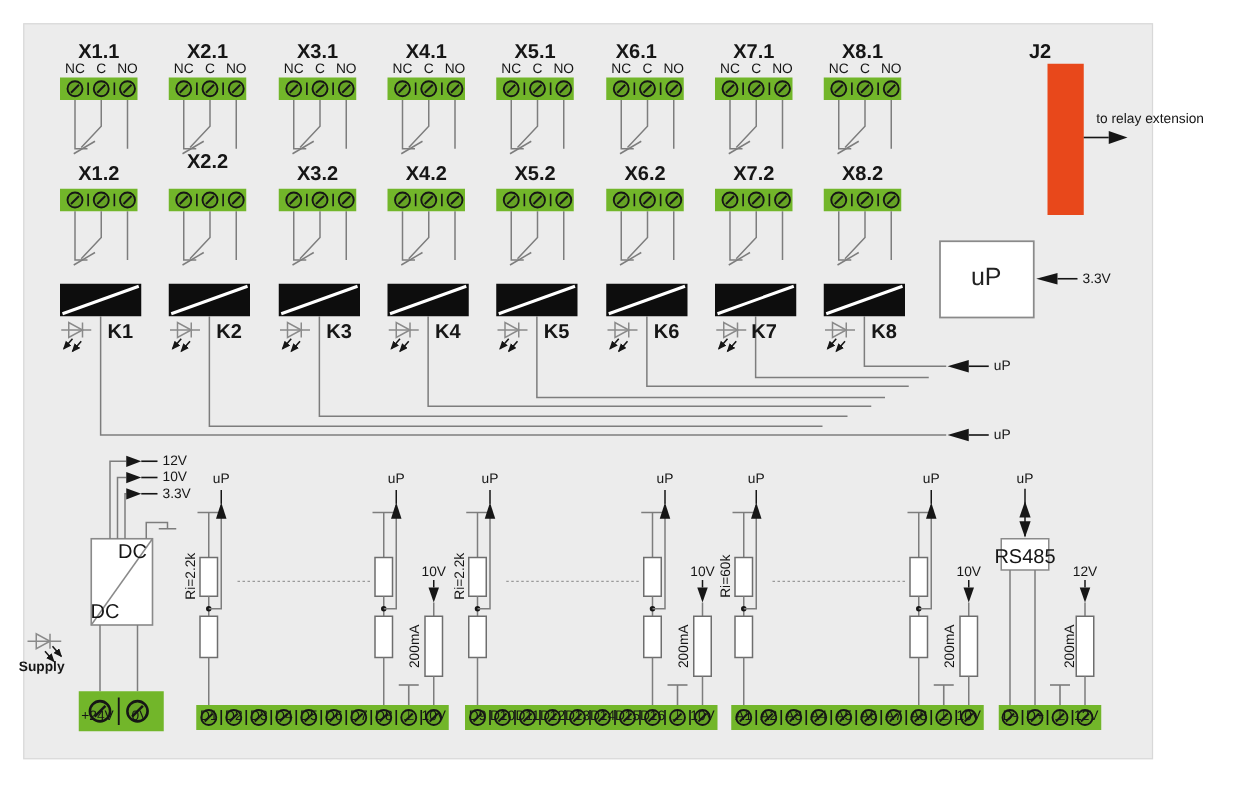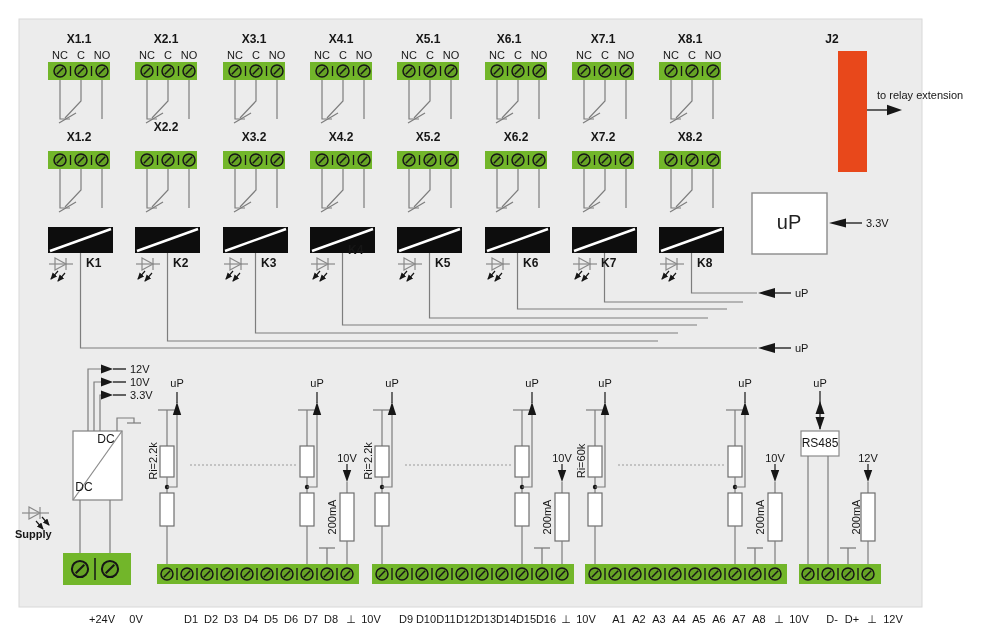--- a/index.html
+++ b/index.html
@@ -2,25 +2,25 @@
 <html><head>
 <meta charset="utf-8">
 <style>
   html,body{margin:0;padding:0;background:#fff;}
   body{width:1000px;height:641px;position:relative;font-family:"Liberation Sans",sans-serif;color:#161616;}
   #stage{position:absolute;left:0;top:0;width:1000px;height:641px;}
   #gfx{position:absolute;left:0;top:0;}
   .lbl{position:absolute;font-size:11px;line-height:1.1;transform:translateX(-50%);white-space:nowrap;}
   .ll{transform:none;}
   .b{font-weight:bold;}
-  .f12{font-size:12px;}
+  .f12{font-size:16px;}
   .upbox{font-size:20px;color:#222;}
   .vlbl{position:absolute;font-size:11px;transform:translate(-50%,-50%) rotate(-90deg);white-space:nowrap;}
   .col{position:absolute;top:0;width:62px;height:290px;}
-  .tl{top:613px;margin-left:24px;}
+  .tl{top:567px;}
 </style>
 </head>
 <body>
 
 <div id="stage">
 
 <svg id="gfx" width="1000" height="641" viewBox="0 0 1000 641">
   <defs>
     <marker id="ahs" markerWidth="9" markerHeight="8" refX="6" refY="3" orient="auto" markerUnits="userSpaceOnUse">
       <path d="M0,0 L7,3 L0,6 Z" fill="#161616"></path>
@@ -261,21 +261,21 @@
   <div class="lbl" style="left:54px;top:49px">NO</div>
   <div class="lbl b f12" style="left:31px;top:131px">X3.2</div>
   <div class="lbl b f12 ll" style="left:38px;top:257px">K3</div>
 </div>
 <div class="col" style="left:310px">
   <div class="lbl b f12" style="left:31px;top:33px">X4.1</div>
   <div class="lbl" style="left:12px;top:49px">NC</div>
   <div class="lbl" style="left:33px;top:49px">C</div>
   <div class="lbl" style="left:54px;top:49px">NO</div>
   <div class="lbl b f12" style="left:31px;top:131px">X4.2</div>
-  <div class="lbl b f12 ll" style="left:38px;top:244px">K4</div>
+  <div class="lbl b f12 ll" style="left:38px;top:257px">K4</div>
 </div>
 <div class="col" style="left:397px">
   <div class="lbl b f12" style="left:31px;top:33px">X5.1</div>
   <div class="lbl" style="left:12px;top:49px">NC</div>
   <div class="lbl" style="left:33px;top:49px">C</div>
   <div class="lbl" style="left:54px;top:49px">NO</div>
   <div class="lbl b f12" style="left:31px;top:131px">X5.2</div>
   <div class="lbl b f12 ll" style="left:38px;top:257px">K5</div>
 </div>
 <div class="col" style="left:485px">

